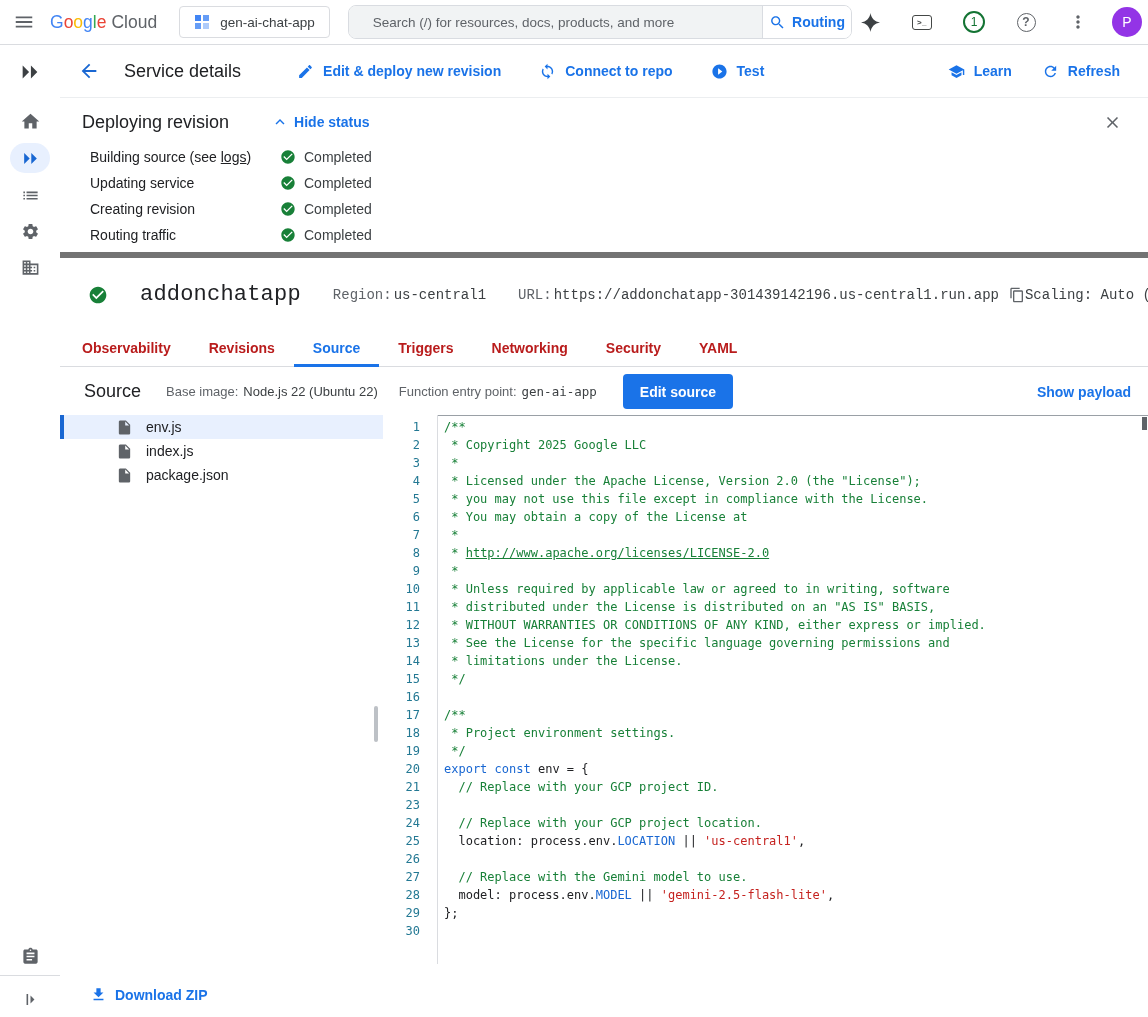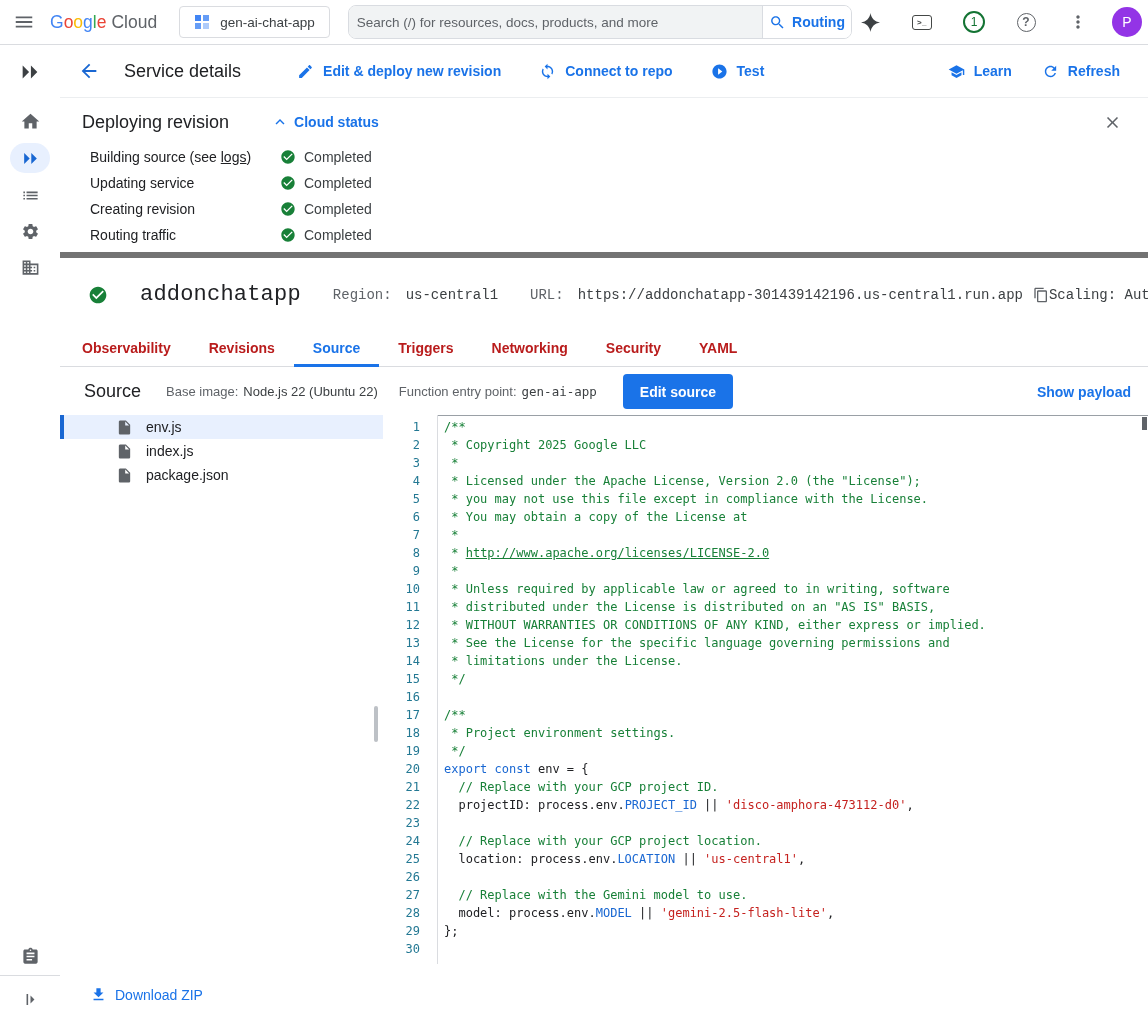--- a/index.html
+++ b/index.html
@@ -10,21 +10,21 @@
 
   
   .topbar{position:absolute;top:0;left:0;width:100%;height:45px;border-bottom:1px solid #dadce0;display:flex;align-items:center;background:#fff;z-index:10;}
   .tb-iconbtn{width:36px;height:36px;display:flex;align-items:center;justify-content:center;flex-shrink:0;}
   .menu-btn{margin-left:6px;}
   .gc-logo{display:flex;align-items:baseline;font-size:17.5px;margin-left:8px;white-space:nowrap;}
   #logo-google span{font-weight:500;}
   .cloud-word{color:#5f6368;margin-left:5px;}
   .project-btn{margin-left:22px;height:32px;border:1px solid #dadce0;border-radius:4px;display:flex;align-items:center;gap:10px;padding:0 14px;font-size:13.5px;color:#3c4043;white-space:nowrap;}
   .search-wrap{margin-left:18px;width:530px;height:34px;border:1px solid #d9dce1;border-radius:8px;display:flex;overflow:hidden;}
-  .search-input{flex:1;border:none;outline:none;background:#f1f3f4;padding:0 8px;font-size:13.5px;color:#202124;font-family:inherit;}
+  .search-input{flex:1;border:none;outline:none;background:#f1f3f4;padding:0 24px;font-size:13.5px;color:#202124;font-family:inherit;}
   .search-input::placeholder{color:#5f6368;}
   .search-btn{width:89px;background:#fff;border-left:1px solid #d9dce1;display:flex;align-items:center;justify-content:center;gap:6px;color:var(--accent);font-size:14px;font-weight:700;}
   .tb-right{margin-left:auto;display:flex;align-items:center;gap:16px;margin-right:6px;}
   .shell-box{width:20px;height:15px;border:1.6px solid #444746;border-radius:3px;font-size:8px;font-weight:700;color:#444746;display:flex;align-items:center;justify-content:center;letter-spacing:.5px;}
   .count-circle{width:22px;height:22px;border:2px solid #137333;border-radius:50%;color:#137333;font-size:12px;font-weight:500;display:flex;align-items:center;justify-content:center;}
   .help-circle{width:19px;height:19px;border:1.6px solid #5f6368;border-radius:50%;color:#5f6368;font-size:12px;font-weight:700;display:flex;align-items:center;justify-content:center;}
   .avatar{width:30px;height:30px;border-radius:50%;background:#9334e6;color:#fff;font-size:14px;font-weight:500;display:flex;align-items:center;justify-content:center;}
 
   
   .rail{position:absolute;top:45px;left:0;width:60px;bottom:0;background:#fff;}
@@ -51,21 +51,21 @@
   .status-label{width:190px;color:#202124;white-space:nowrap;}
   .status-link{text-decoration:underline;cursor:pointer;}
   .check-icon,.check-icon svg{width:16px;height:16px;}
   .status-value{margin-left:8px;color:#3c4043;}
 
   
   .svc-band{position:absolute;top:259px;left:60px;right:0;height:71px;display:flex;align-items:center;background:#fff;font-family:Liberation Mono, monospace;}
   .svc-check,.svc-check svg{width:20px;height:20px;}
   .svc-check{margin-left:28px;}
   .svc-name{font-size:22px;font-weight:400;color:#202124;margin-left:32px;letter-spacing:.2px;white-space:nowrap;}
-  .svc-meta{margin-left:32px;font-size:14px;display:flex;gap:14px;align-items:center;white-space:nowrap;}
+  .svc-meta{margin-left:32px;font-size:14px;display:flex;gap:2px;align-items:center;white-space:nowrap;}
   .meta-label{color:#5f6368;}
   .meta-value{color:#3c4043;}
   .copy-btn{margin-left:10px;width:20px;height:20px;display:flex;align-items:center;justify-content:center;}
   .svc-scaling{margin-left:auto;font-size:14px;color:#3c4043;white-space:nowrap;}
   .scaling-edit{margin-left:14px;margin-right:40px;width:20px;height:20px;display:flex;align-items:center;justify-content:center;}
 
   
   .tabs{position:absolute;top:330px;left:60px;right:0;height:37px;border-bottom:1px solid #dadce0;display:flex;padding-left:3px;background:#fff;}
   .tab{padding:0 19px;font-size:14px;font-weight:700;color:#b91c1c;line-height:36px;height:37px;cursor:pointer;white-space:nowrap;}
   .tab.active{color:var(--accent);border-bottom:3px solid var(--accent);}
@@ -79,21 +79,21 @@
   .mono{font-family:"DejaVu Sans Mono","Liberation Mono",monospace;font-size:12.5px;}
   .edit-source-btn{margin-left:26px;height:35px;padding:0 17px;background:var(--accent);color:#fff;font-size:14px;font-weight:700;border-radius:4px;}
   .show-payload{margin-left:auto;margin-right:17px;color:var(--accent);font-size:14px;font-weight:700;}
 
   
   .file-tree{position:absolute;top:415px;left:60px;width:323px;bottom:0;background:#fff;}
   .file-row{height:24px;display:flex;align-items:center;gap:13px;padding-left:52px;font-size:14px;color:#202124;border-left:4px solid transparent;cursor:pointer;}
   .file-row.selected{background:#e8f0fe;border-left-color:#1967d2;}
   .file-icon,.file-icon svg{width:17px;height:17px;}
   .tree-scrollbar{position:absolute;top:291px;right:5px;width:4px;height:36px;background:#bdc1c6;border-radius:2px;}
-  .download-zip{position:absolute;left:30px;bottom:14px;display:flex;align-items:center;gap:8px;color:var(--accent);font-size:14px;font-weight:400;}
+  .download-zip{position:absolute;left:30px;bottom:14px;display:flex;align-items:center;gap:8px;color:var(--accent);font-size:14px;font-weight:700;}
 
   
   .editor{position:absolute;top:415px;left:383px;right:0;bottom:0;background:#fff;}
   .editor-topline{position:absolute;top:0;left:54px;right:0;height:1px;background:#9aa0a6;}
   .editor-vline{position:absolute;top:0;left:54px;width:1px;height:549px;background:#dadce0;}
   .editor-scrollthumb{position:absolute;top:2px;right:1px;width:5px;height:13px;background:#5f6368;}
   #code-lines{padding-top:3px;}
   .code-row{display:flex;height:18px;font-family:"DejaVu Sans Mono","Liberation Mono",monospace;font-size:12px;line-height:18px;}
   .ln{width:54px;padding-right:17px;text-align:right;color:var(--ln);flex-shrink:0;}
   .ct{padding-left:7px;white-space:pre;color:var(--tok-p);}
@@ -261,21 +261,21 @@
 
 <section class="deploy-panel">
   <div class="dp-header">
     <h2 class="dp-title">Deploying revision</h2>
     <button class="hide-status">
       <span>
           <svg width="18" height="18" viewBox="0 0 24 24">
             <path fill="#1a73e8" d="M12 8l-6 6 1.41 1.41L12 10.83l4.59 4.58L18 14z"></path>
           </svg>
         </span>
-      <span>Cloud status</span>
+      <span>Hide status</span>
     </button>
     <button class="dp-close">
       <svg width="19" height="19" viewBox="0 0 24 24">
           <path fill="#5f6368" d="M19 6.41L17.59 5 12 10.59 6.41 5 5 6.41 10.59 12 5 17.59 6.41 19 12 13.41 17.59 19 19 17.59 13.41 12z"></path>
         </svg>
     </button>
   </div>
   <div id="status-list" class="dp-rows">
       <div class="status-row">
         <span class="status-label">Building source (see <span class="status-link">logs</span>)</span>
@@ -489,24 +489,20 @@
       </div>
       <div class="code-row">
         <span class="ln">20</span>
         <span class="ct"><span class="tok-k">export const</span><span class="tok-p"> env = {</span></span>
       </div>
       <div class="code-row">
         <span class="ln">21</span>
         <span class="ct"><span class="tok-c">  // Replace with your GCP project ID.</span></span>
       </div>
       <div class="code-row">
-        <span class="ln">22</span>
-        <span class="ct"><span class="tok-p">  projectID: process.env.</span><span class="tok-k">PROJECT_ID</span><span class="tok-p"> || </span><span class="tok-s">'disco-amphora-473112-d0'</span><span class="tok-p">,</span></span>
-      </div>
-      <div class="code-row">
         <span class="ln">23</span>
         <span class="ct"></span>
       </div>
       <div class="code-row">
         <span class="ln">24</span>
         <span class="ct"><span class="tok-c">  // Replace with your GCP project location.</span></span>
       </div>
       <div class="code-row">
         <span class="ln">25</span>
         <span class="ct"><span class="tok-p">  location: process.env.</span><span class="tok-k">LOCATION</span><span class="tok-p"> || </span><span class="tok-s">'us-central1'</span><span class="tok-p">,</span></span>

